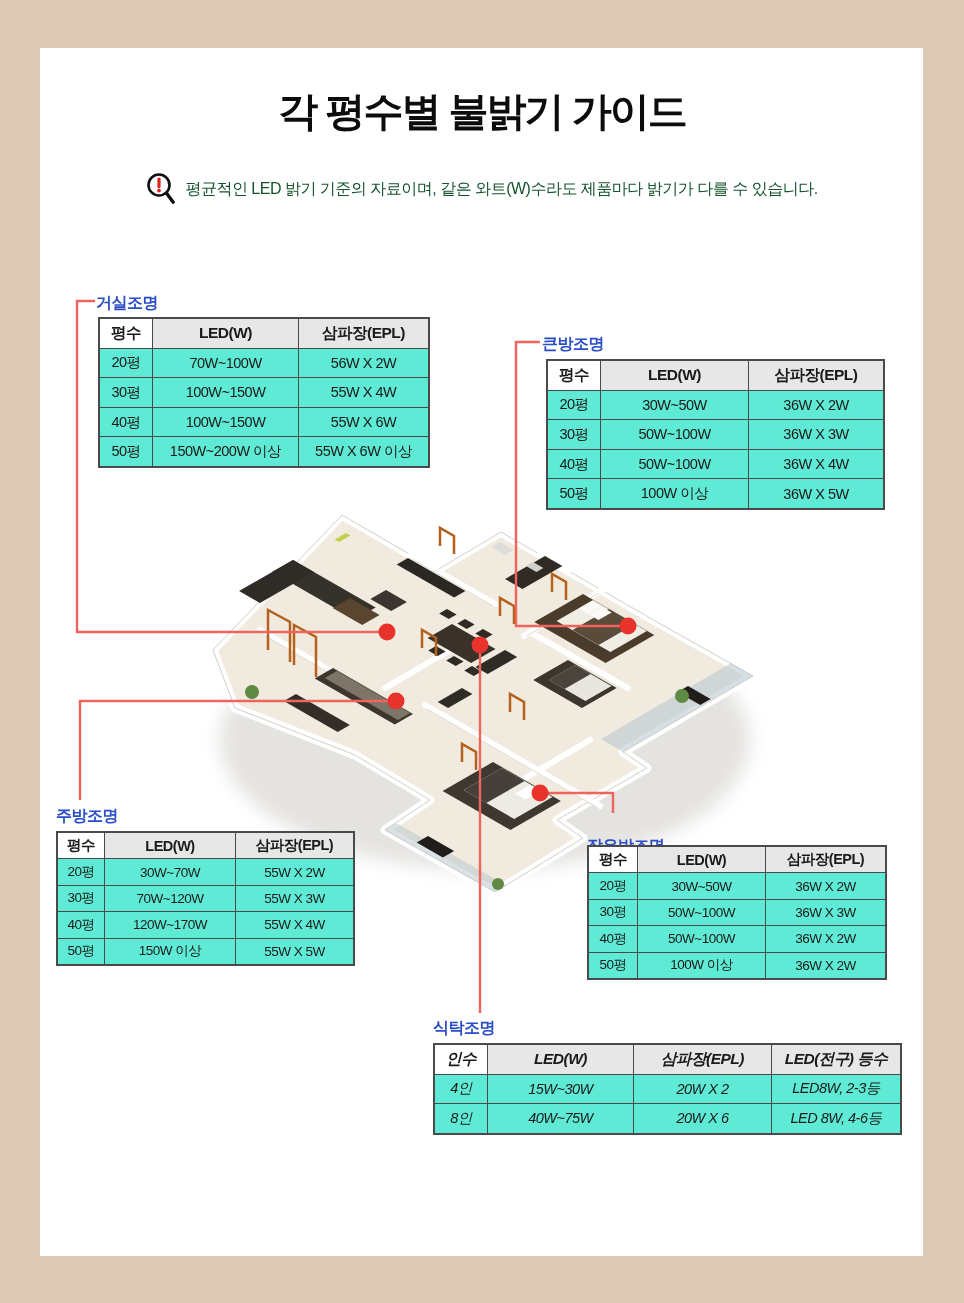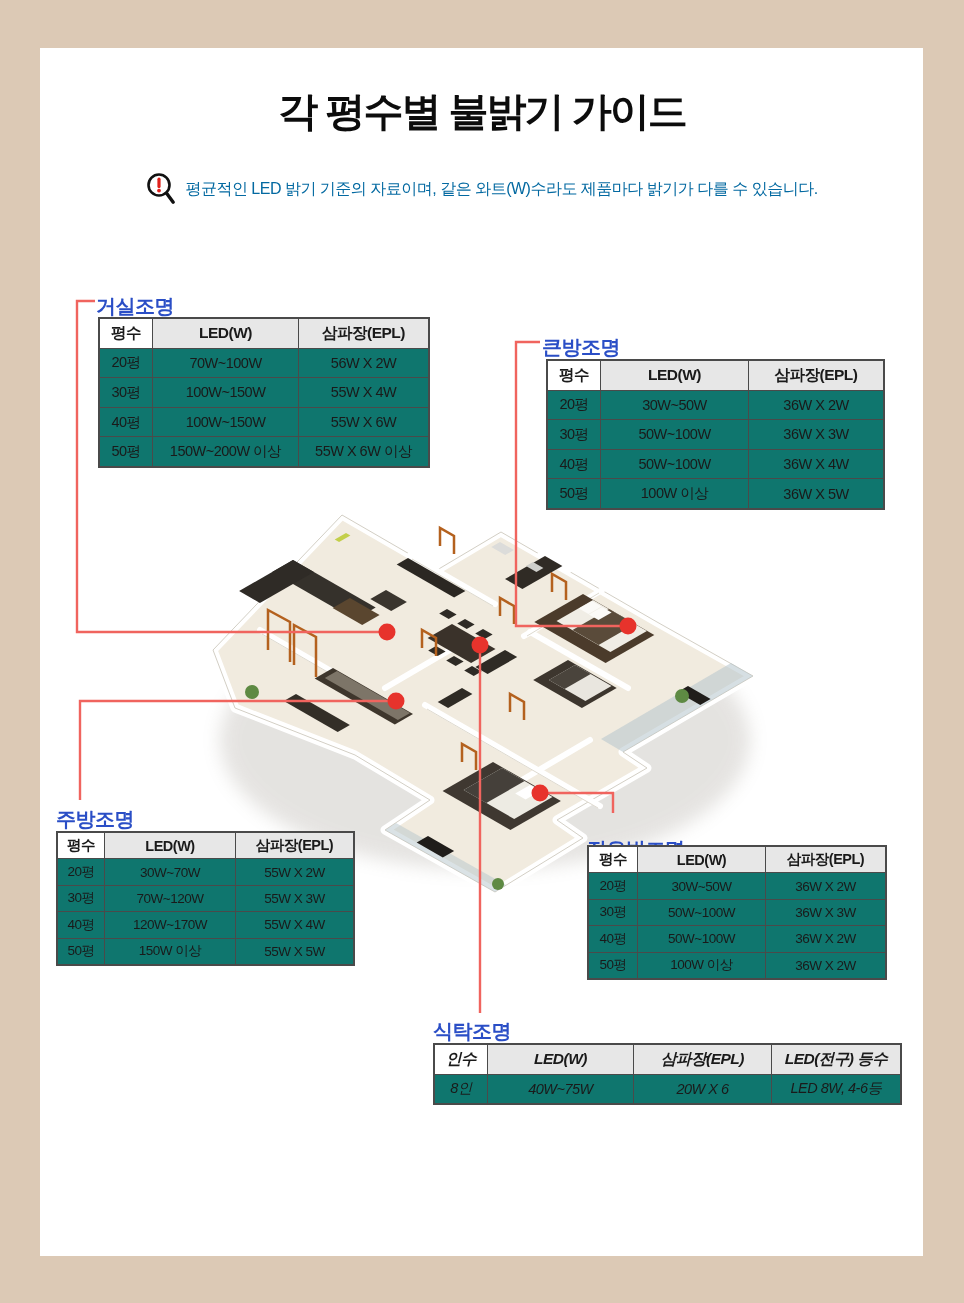--- a/index.html
+++ b/index.html
@@ -2,23 +2,23 @@
 <html><head>
 <meta charset="utf-8">
 <style>
   html,body{margin:0;padding:0;background:#ffffff;}
   .stage{position:relative;width:964px;height:1303px;background:#dcc9b5;overflow:hidden;
          font-family:"Liberation Sans","DejaVu Sans",sans-serif;}
   .panel{position:absolute;left:40px;top:48px;width:883px;height:1208px;background:#ffffff;}
   .page-title{position:absolute;left:0;top:84px;width:100%;text-align:center;
               font-size:40px;font-weight:800;letter-spacing:-2px;color:#0c0c0c;}
   .notice{position:absolute;left:0;top:172px;width:100%;display:flex;justify-content:center;
-          align-items:center;gap:9px;font-size:16px;color:#0369a1;letter-spacing:-0.5px;}
-  .tbl-label{position:absolute;font-size:20px;font-weight:700;color:#2a4ec6;letter-spacing:-0.5px;}
-  table{position:absolute;border-collapse:collapse;table-layout:fixed;background:#0f766e;
+          align-items:center;gap:9px;font-size:16px;color:#14532d;letter-spacing:-0.5px;}
+  .tbl-label{position:absolute;font-size:16px;font-weight:700;color:#2a4ec6;letter-spacing:-0.5px;}
+  table{position:absolute;border-collapse:collapse;table-layout:fixed;background:#5eead4;
         border:2px solid #4a4a4a;}
   th,td{border:1px solid #4a4a4a;text-align:center;vertical-align:middle;color:#1a1a1a;
         padding:0;letter-spacing:-0.5px;}
   th{background:#e7e7e7;font-weight:700;}
   th:first-child{background:#ffffff;}
   .t-big th,.t-big td{height:28.6px;font-size:14.5px;}
   .t-big th{font-size:15.5px;}
   .t-sm th,.t-sm td{height:25.4px;font-size:13.5px;}
   .t-sm th{font-size:14.5px;}
   #t-living{left:98px;top:317px;width:332px;}
@@ -301,20 +301,26 @@
       <thead>
         <tr>
           <th>인수</th>
           <th>LED(W)</th>
           <th>삼파장(EPL)</th>
           <th>LED(전구) 등수</th>
         </tr>
       </thead>
       <tbody>
         <tr>
+          <td>4인</td>
+          <td>15W~30W</td>
+          <td>20W X 2</td>
+          <td>LED8W, 2-3등</td>
+        </tr>
+        <tr>
           <td>8인</td>
           <td>40W~75W</td>
           <td>20W X 6</td>
           <td>LED 8W, 4-6등</td>
         </tr>
       </tbody>
     </table>
 </div>
 
 </body></html>

